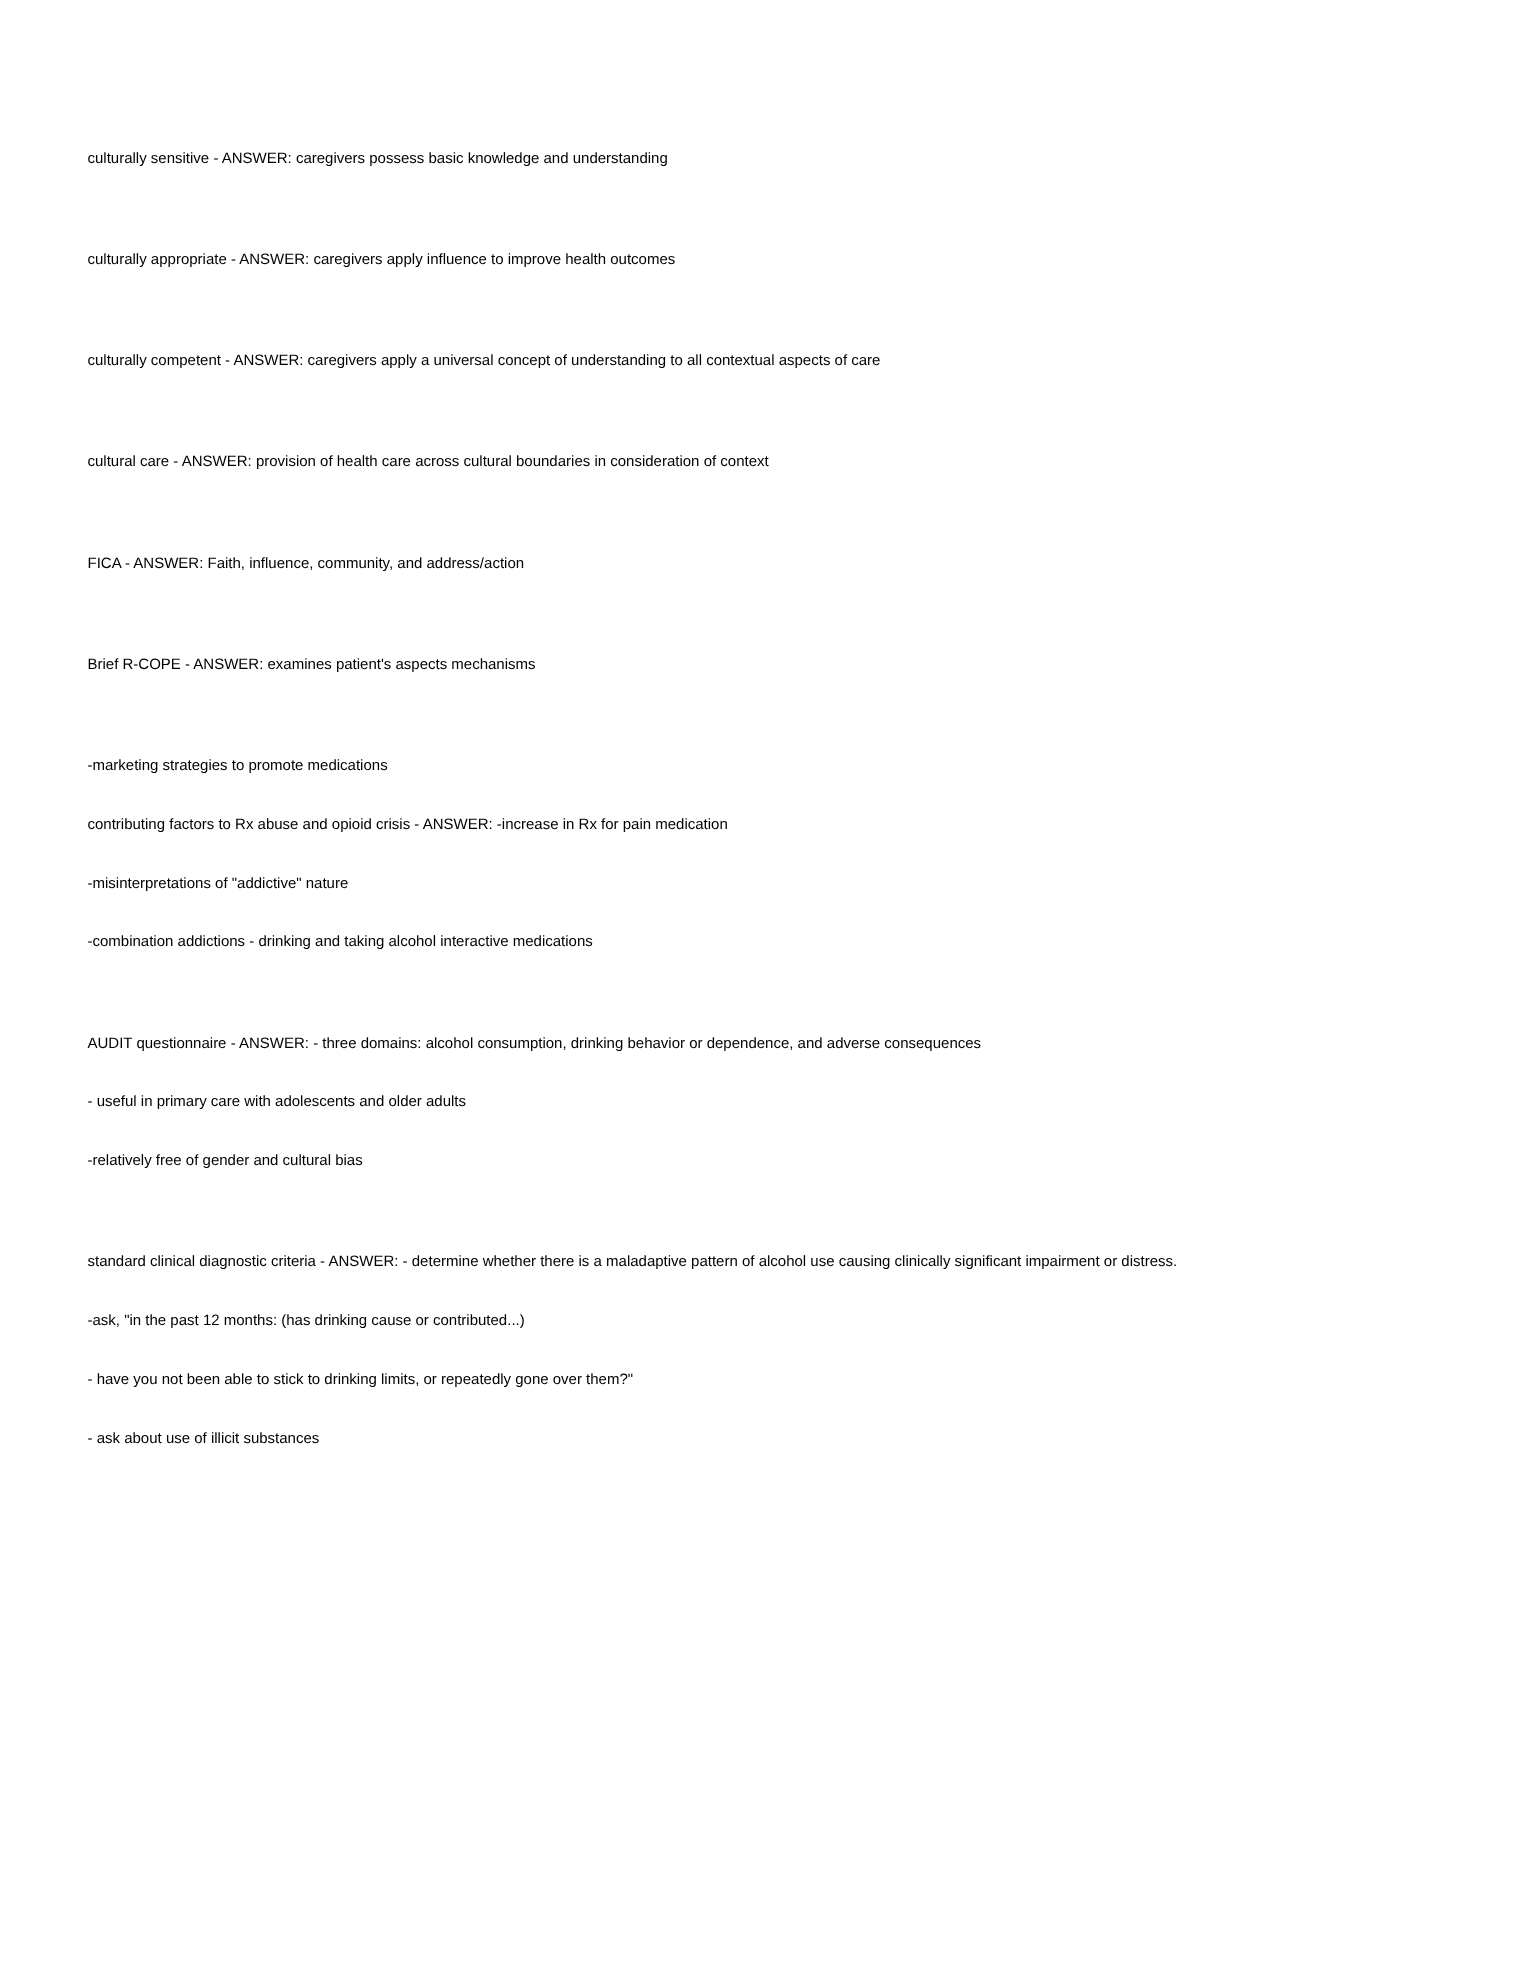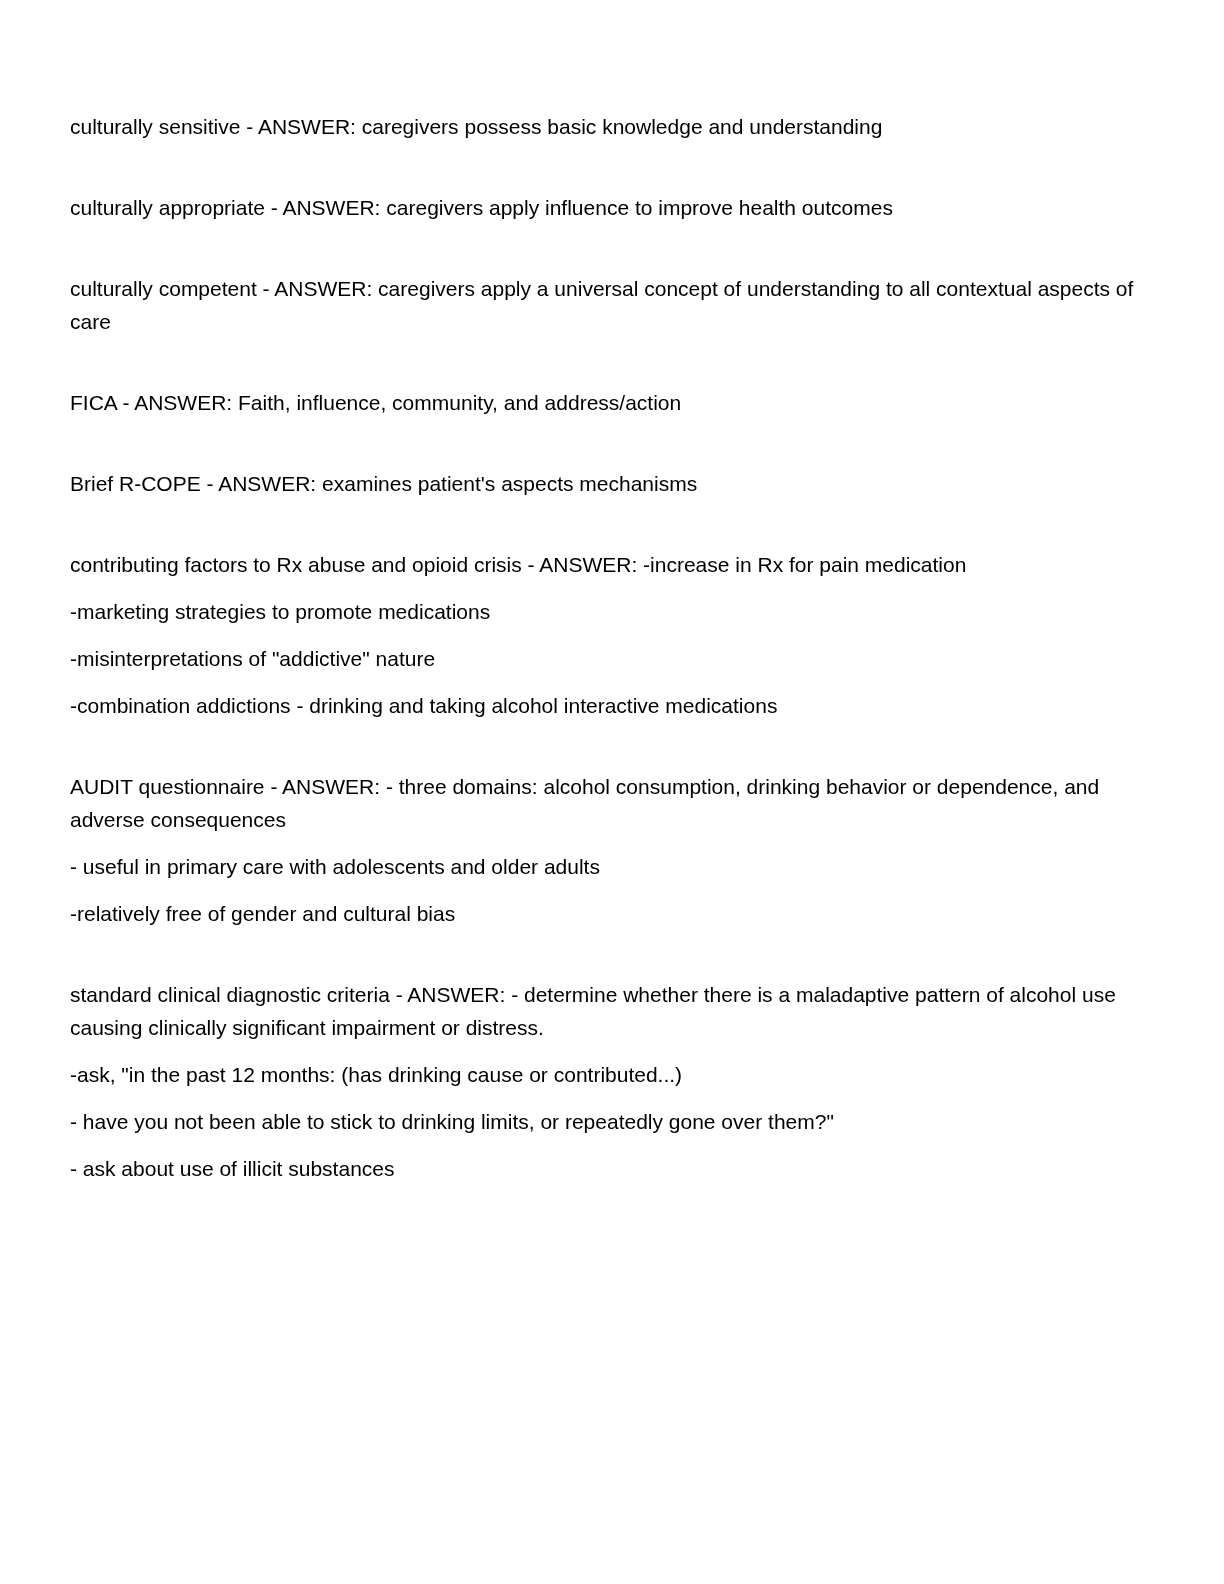--- a/index.html
+++ b/index.html
@@ -18,21 +18,21 @@
     box-sizing: border-box;
     padding: 110px 72px 0 70px;
     width: 1224px;
   }
   .card {
     margin: 0 0 48px 0;
     max-width: 1076px;
   }
   .card p {
     margin: 0 0 14px 0;
-    font-size: 21px;
+    font-size: 12px;
     line-height: 33px;
     letter-spacing: 0px;
   }
 </style>
 </head>
 <body>
 
 <main class="doc">
 
   <div class="card">
@@ -40,32 +40,35 @@
   </div>
 
   <div class="card">
     <p>culturally appropriate - ANSWER: caregivers apply influence to improve health outcomes</p>
   </div>
 
   <div class="card">
     <p>culturally competent - ANSWER: caregivers apply a universal concept of understanding to all contextual aspects of care</p>
   </div>
 
+  <div class="card">
+    <p>cultural care - ANSWER: provision of health care across cultural boundaries in consideration of context</p>
+  </div>
 
   <div class="card">
     <p>FICA - ANSWER: Faith, influence, community, and address/action</p>
   </div>
 
   <div class="card">
     <p>Brief R-COPE - ANSWER: examines patient's aspects mechanisms</p>
   </div>
 
   <div class="card">
+    <p>-marketing strategies to promote medications</p>
     <p>contributing factors to Rx abuse and opioid crisis - ANSWER: -increase in Rx for pain medication</p>
-    <p>-marketing strategies to promote medications</p>
     <p>-misinterpretations of "addictive" nature</p>
     <p>-combination addictions - drinking and taking alcohol interactive medications</p>
   </div>
 
   <div class="card">
     <p>AUDIT questionnaire - ANSWER: - three domains: alcohol consumption, drinking behavior or dependence, and adverse consequences</p>
     <p>- useful in primary care with adolescents and older adults</p>
     <p>-relatively free of gender and cultural bias</p>
   </div>
 

